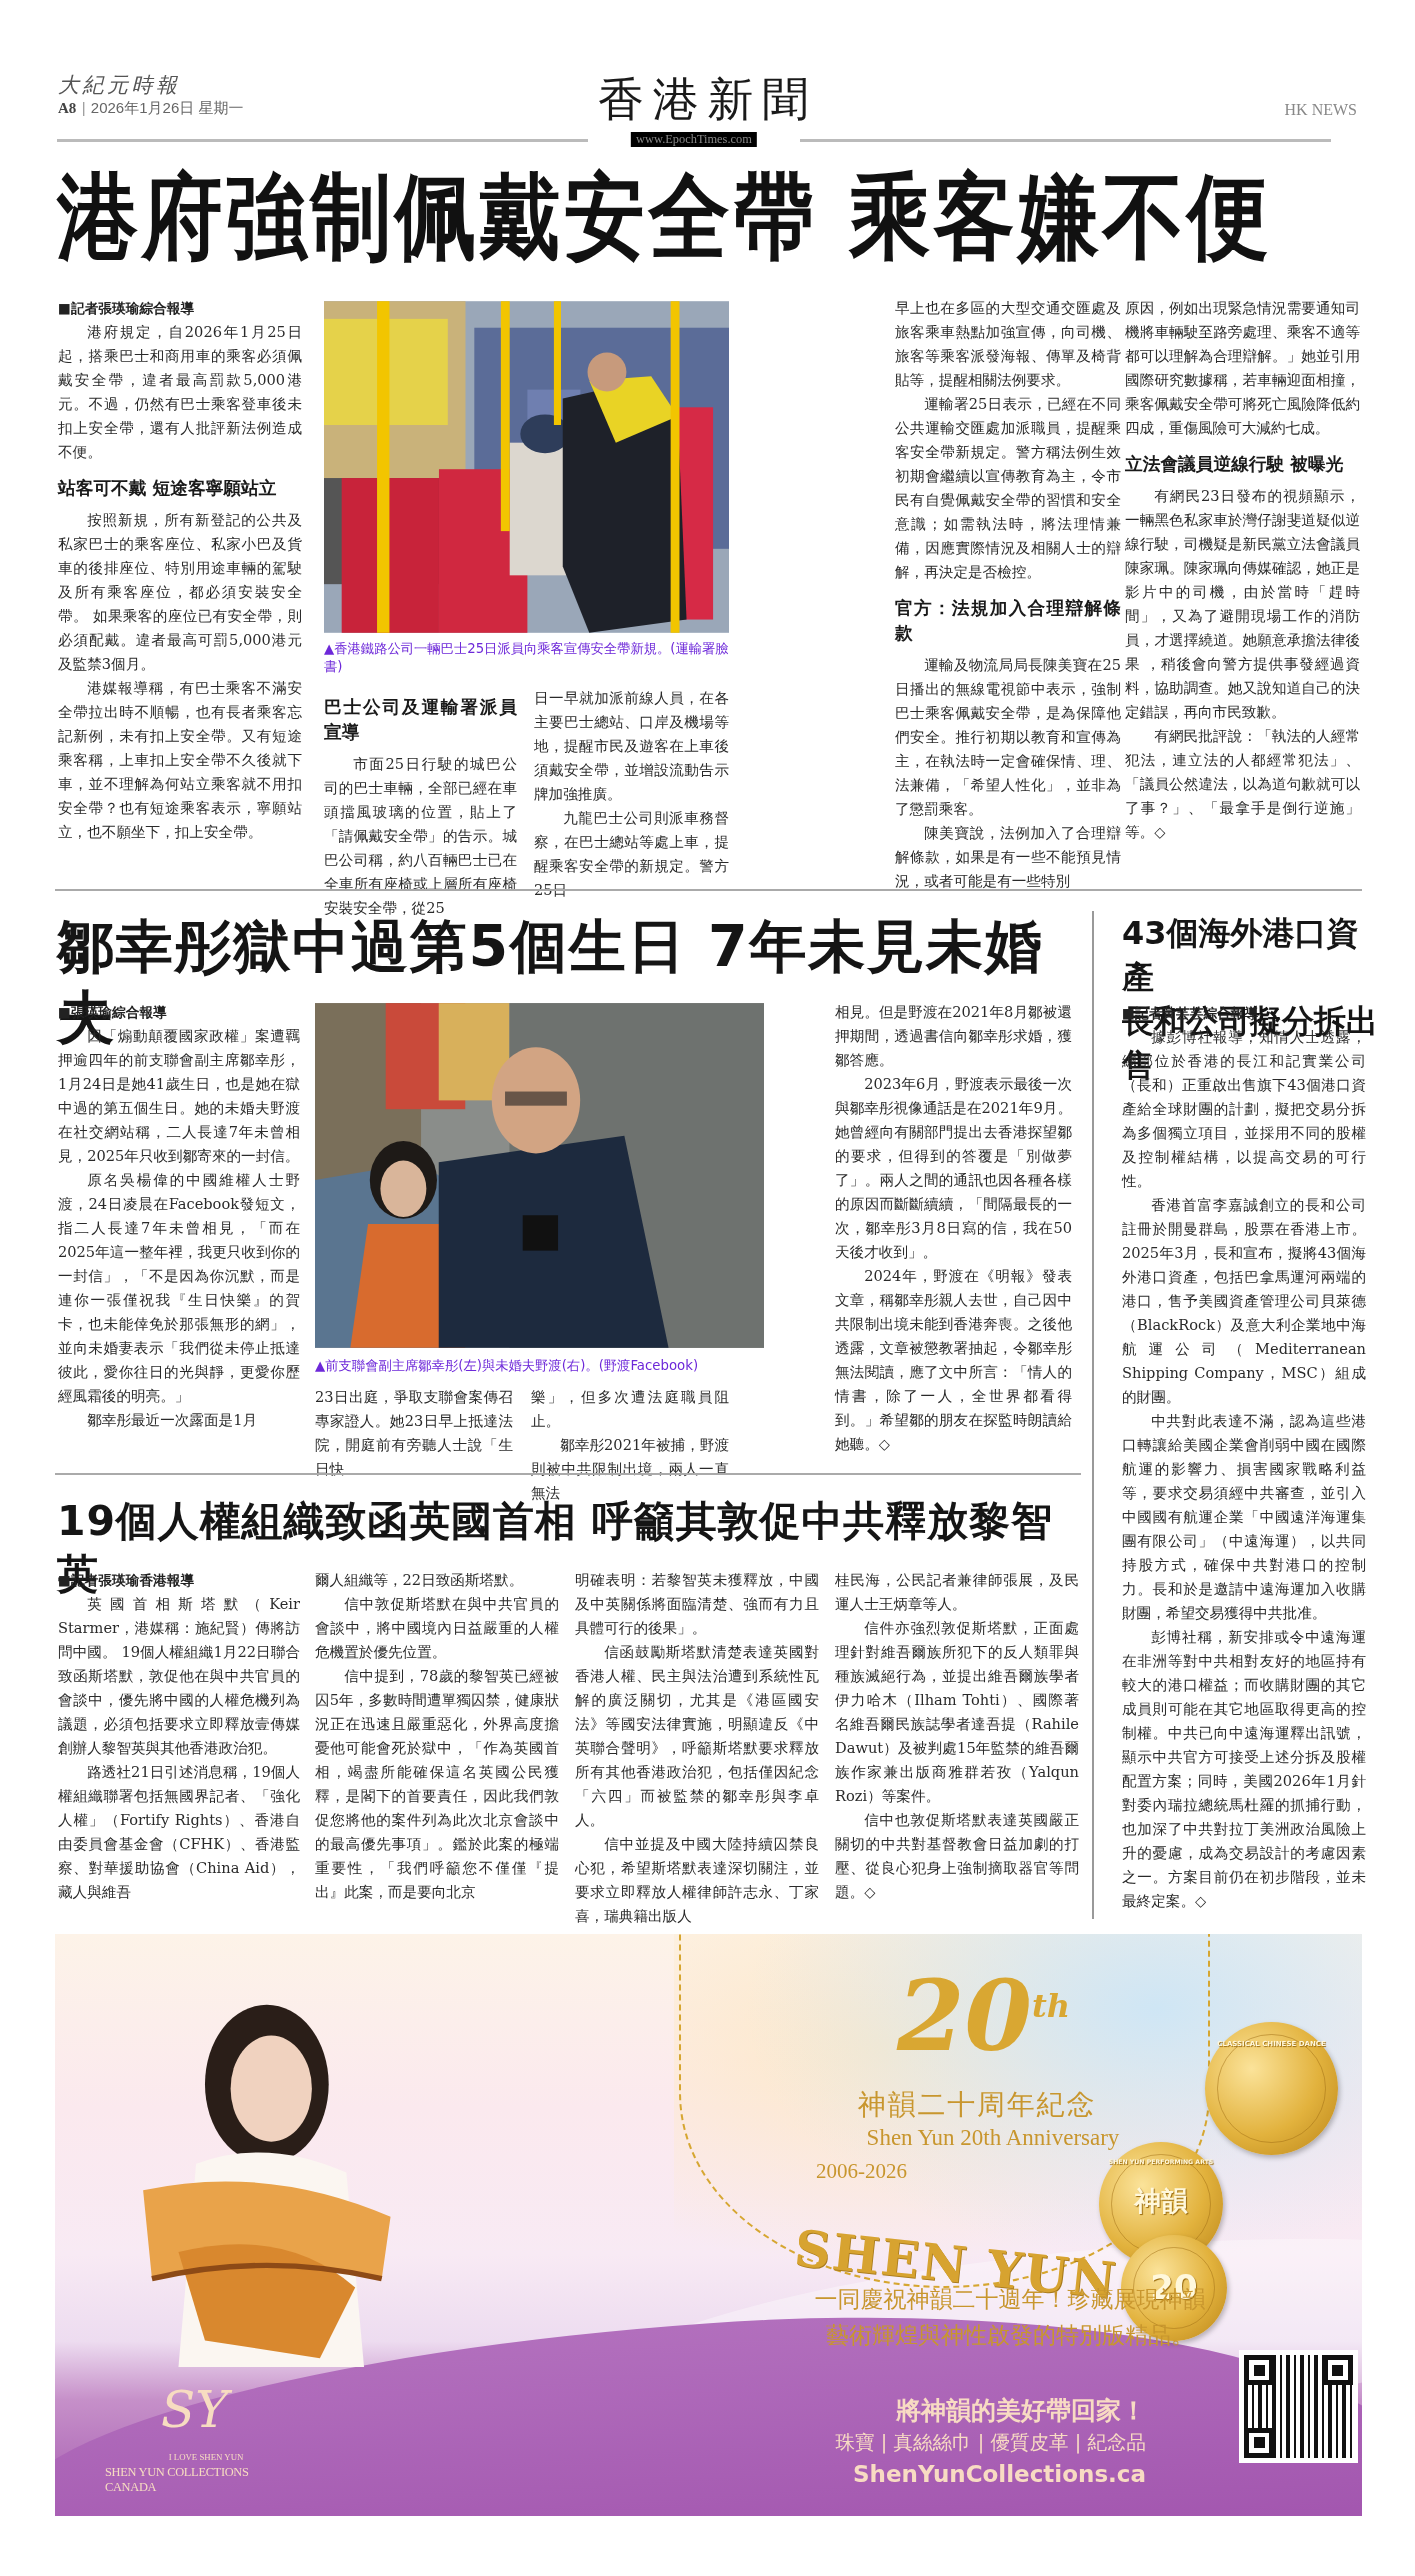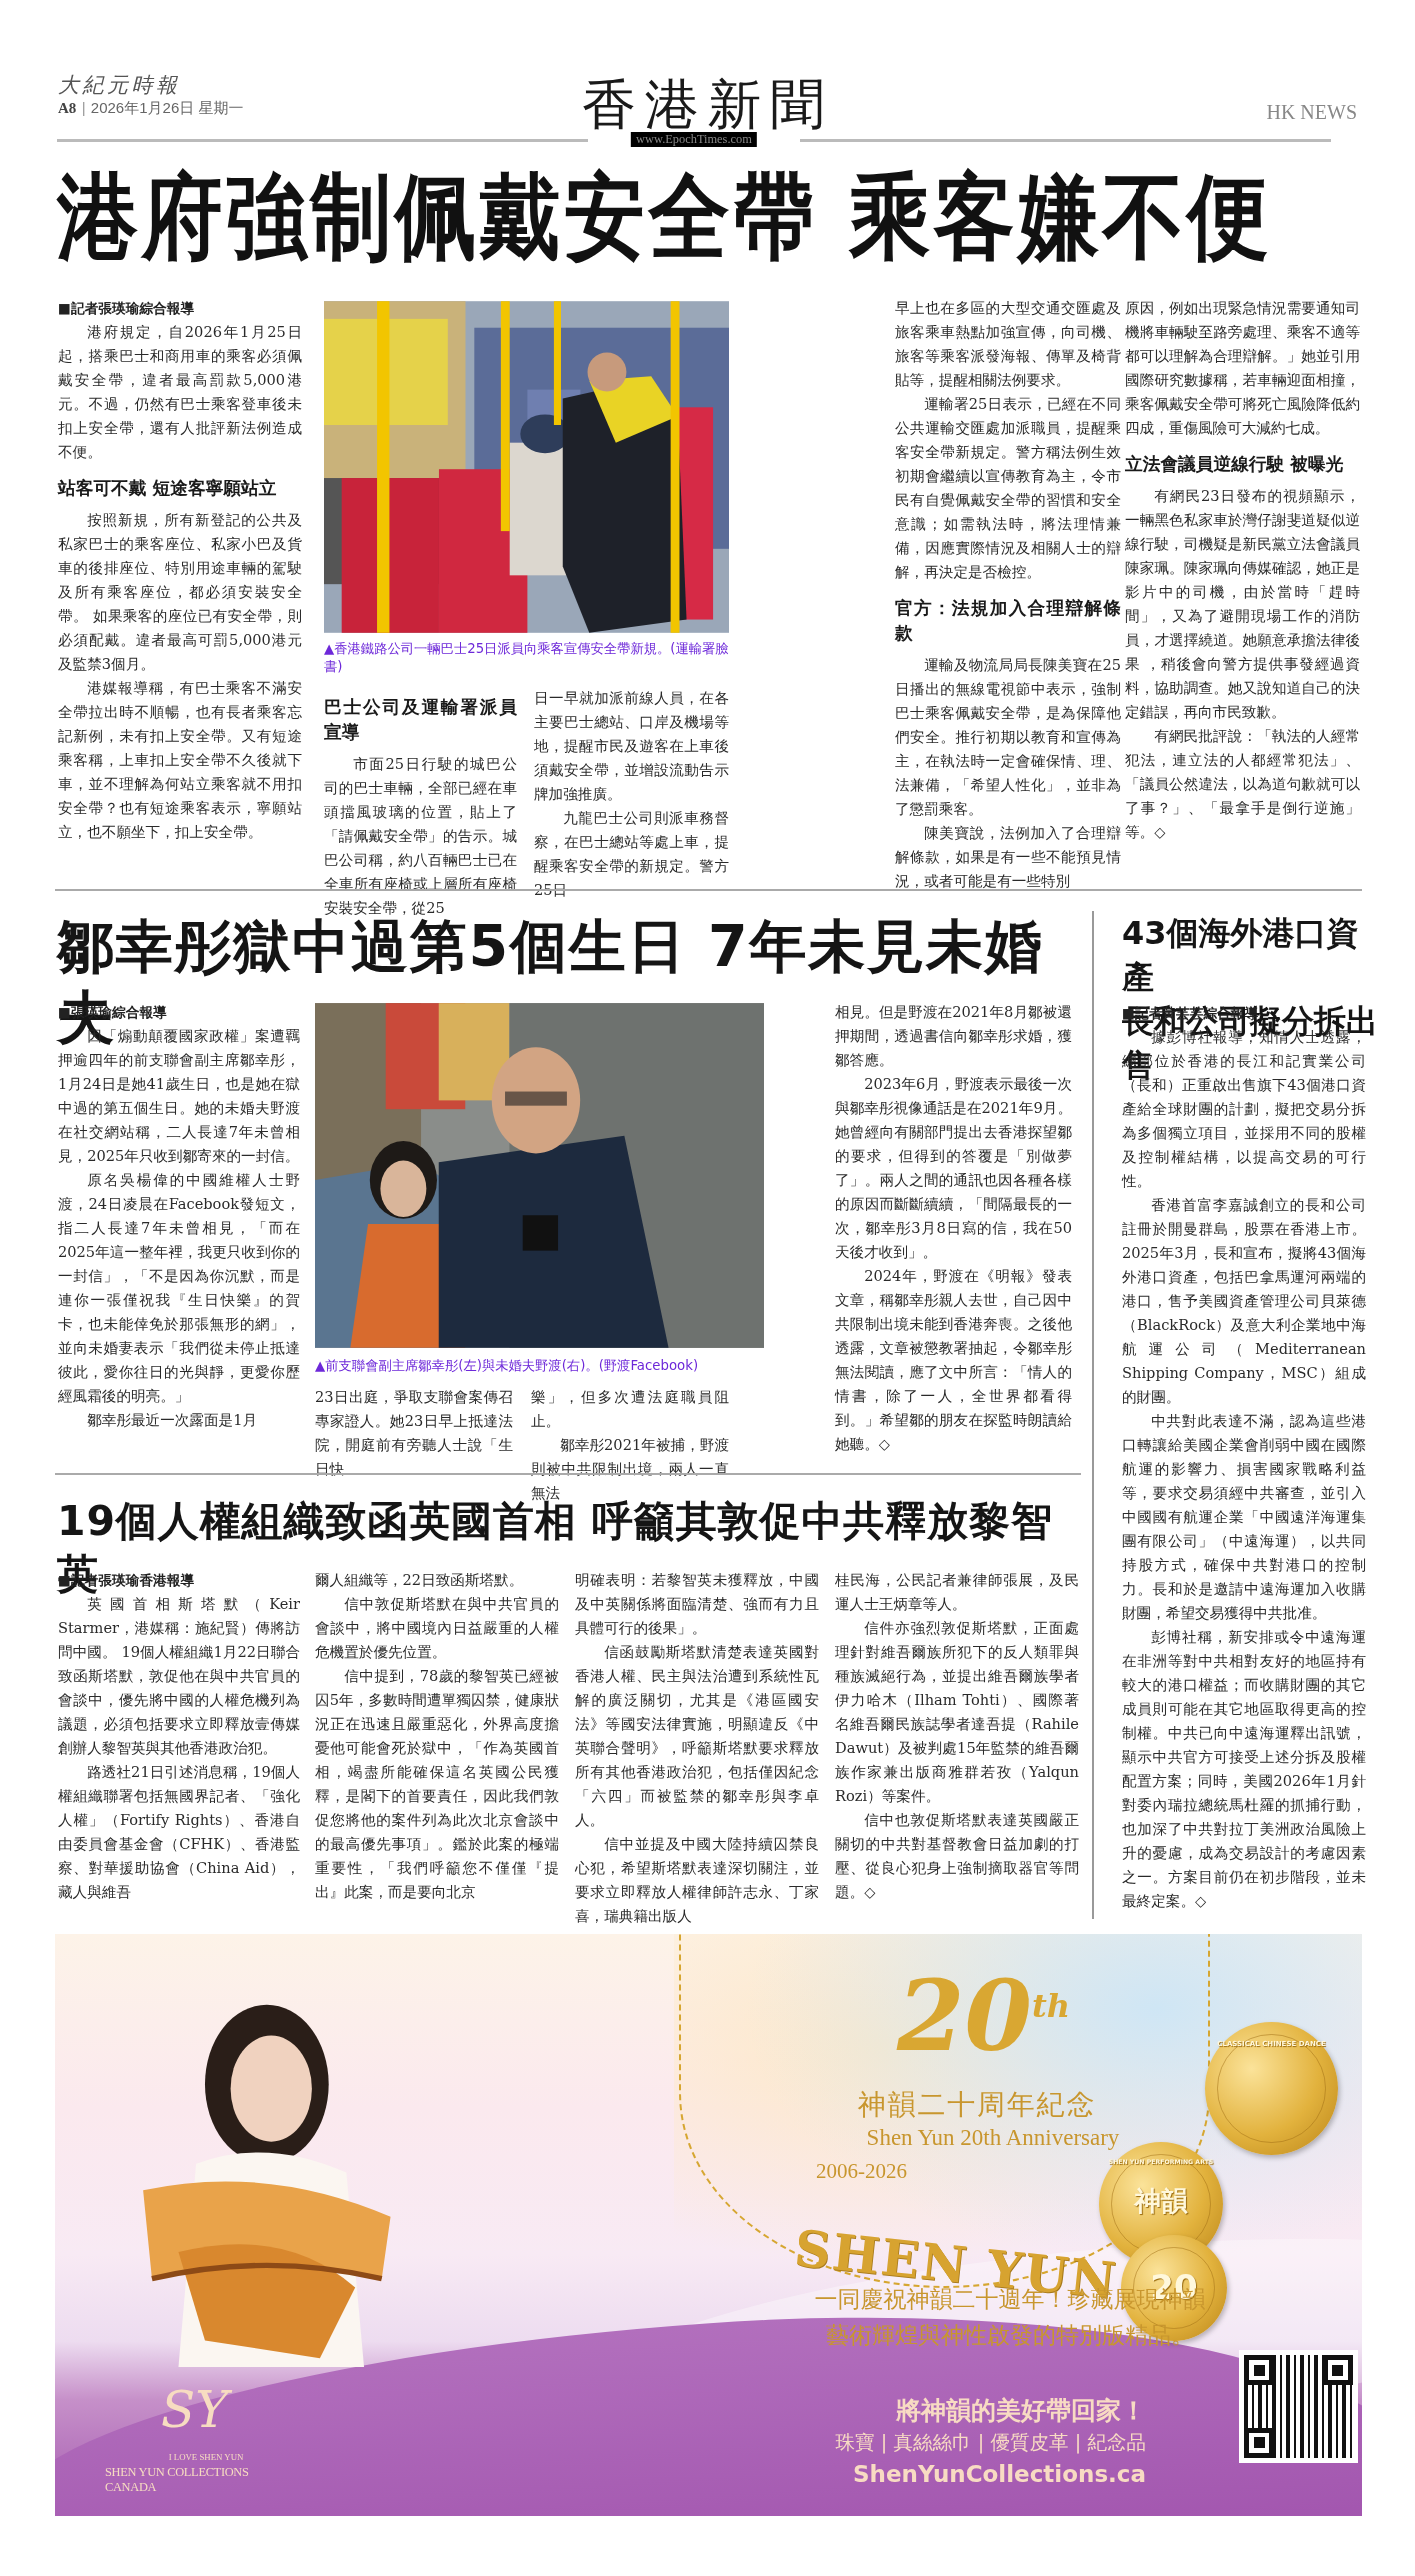--- a/index.html
+++ b/index.html
@@ -6,22 +6,22 @@
   html, body { width: 1415px; height: 2576px; background: #fff; overflow: hidden; }
   body { position: relative; font-family: "DejaVu Serif", "Liberation Serif", serif; color: #222; }
 
   .abs { position: absolute; }
 
   
   .masthead-logo { left: 58px; top: 71px; font-size: 21px; font-weight: normal; color: #555; letter-spacing: 3.5px; font-family: "DejaVu Serif", serif; font-style: italic; }
   .masthead-meta { left: 58px; top: 99px; font-size: 15px; color: #666; font-family: "Liberation Sans", sans-serif; }
   .masthead-meta .pg { font-weight: bold; color: #444; font-family: "Liberation Serif", serif; }
   .masthead-meta .sep { color: #999; margin: 0 5.3px; }
-  .section-title { left: 0; width: 1415px; top: 69px; text-align: center; font-size: 54px; color: #1a1a1a; letter-spacing: 8.8px; font-family: "DejaVu Sans", sans-serif; }
-  .hk-news { right: 58px; top: 101px; font-size: 20px; color: #888; font-family: "Liberation Serif", serif; }
+  .section-title { left: 0; width: 1415px; top: 69px; text-align: center; font-size: 46px; color: #1a1a1a; letter-spacing: 8.8px; font-family: "DejaVu Sans", sans-serif; }
+  .hk-news { right: 58px; top: 101px; font-size: 16px; color: #888; font-family: "Liberation Serif", serif; }
   .rule-row { left: 57px; width: 1274px; top: 134px; height: 12.4px; }
   .rule-line { position: absolute; top: 5.3px; height: 2.7px; background: #bbb; }
   .rule-url { position: absolute; left: 50%; transform: translateX(-50%); top: -1.8px; font-size: 12.4px; color: #888; font-family: "Liberation Serif", serif; background: #000000; padding: 0 5.3px; }
 
   .headline-big { left: 57px; top: 165px; width: 1309px; font-size: 81px; font-weight: bold; letter-spacing: 3.5px; color: #111; font-family: "DejaVu Serif", serif; line-height: 1.1; transform: scaleY(1.15); transform-origin: top left; }
 
   
   .col { position: absolute; font-size: 14.6px; line-height: 24px; text-align: justify; color: #2a2a2a; font-family: "DejaVu Serif", serif; }
   .col p { text-indent: 2em; }
   .col p.noindent { text-indent: 0; }

